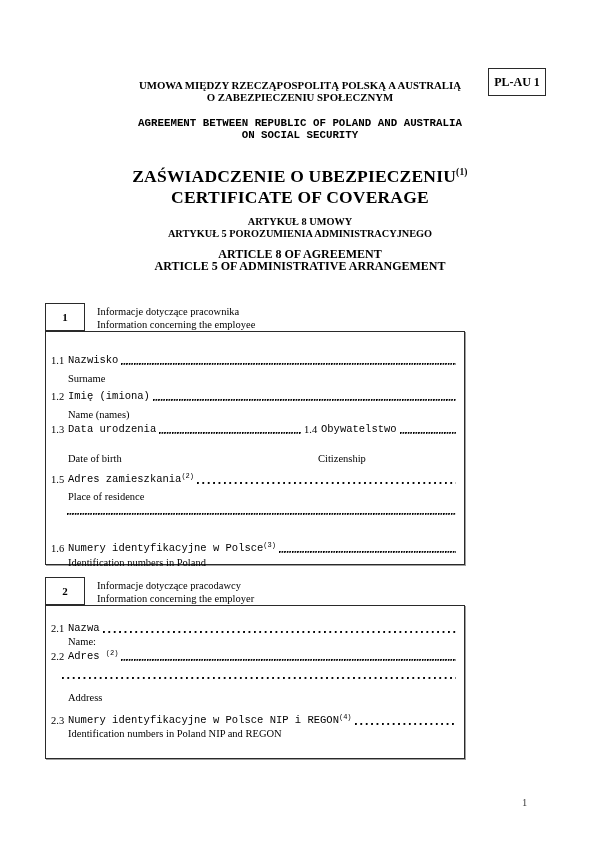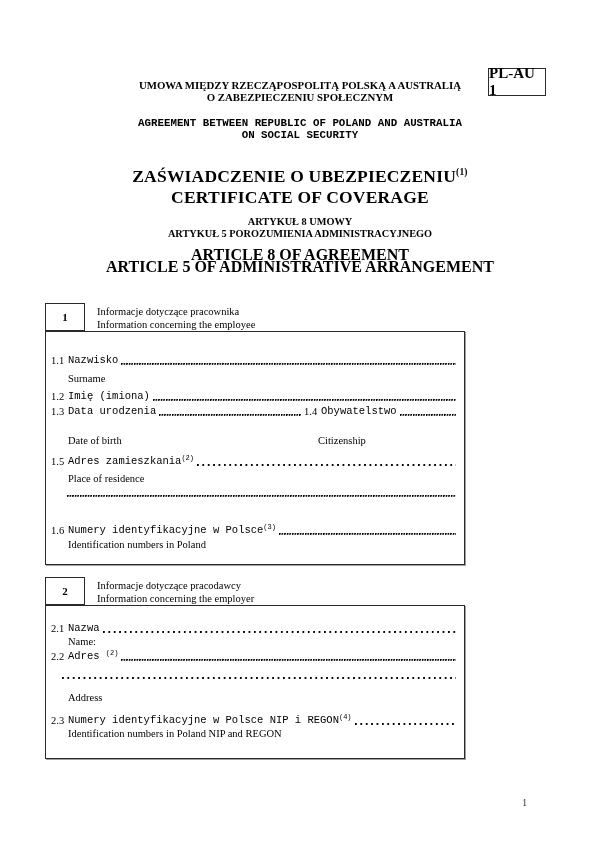--- a/index.html
+++ b/index.html
@@ -8,31 +8,31 @@
     position:relative; width:600px; height:849px; margin:0 auto;
     background:#ffffff; color:#000;
     font-family:"Liberation Serif","DejaVu Serif",serif;
     overflow:hidden;
   }
 
   
   .form-code {
     position:absolute; left:488px; top:68px; width:58px; height:28px;
     border:1px solid #2a2a2a; display:flex; align-items:center; justify-content:center;
-    font-weight:bold; font-size:15px;
+    font-weight:bold; font-size:12px;
   }
 
   .hdr-pl { position:absolute; left:0; right:0; top:79px; font-size:10.8px; line-height:12px; font-weight:bold; text-align:center; }
   .hdr-en { position:absolute; left:0; right:0; top:117px; font-size:10.8px; line-height:12px; font-weight:bold; text-align:center;font-family:Liberation Mono, monospace; }
 
   .doc-title { position:absolute; left:0; right:0; top:162px; text-align:center; font-weight:bold; font-size:17.5px; line-height:21.5px; letter-spacing:.2px; }
   .doc-title sup { font-size:9.5px; }
 
   .articles-pl { position:absolute; left:0; right:0; top:216px; text-align:center; font-weight:bold; font-size:10.3px; line-height:11.5px; }
-  .articles-en { position:absolute; left:0; right:0; top:249px; text-align:center; font-weight:bold; font-size:16px; line-height:11.5px; }
+  .articles-en { position:absolute; left:0; right:0; top:249px; text-align:center; font-weight:bold; font-size:12px; line-height:11.5px; }
 
   
   .num-box {
     position:absolute; left:45px; width:40px; height:28px;
     border:1px solid #2a2a2a; text-align:center; font-weight:bold;
     font-size:11px; line-height:27px; background:#fff;
   }
   .sec-title { position:absolute; left:97px; font-size:10.5px; line-height:13px; }
 
   .sec-body {
@@ -116,20 +116,21 @@
       <span class="flab">Nazwisko</span>
       <span class="ld"></span>
     </div>
     <div class="subrow" style="margin-top:5px;">Surname</div>
 
     <div class="row" style="margin-top:5px;">
       <span class="fno">1.2</span>
       <span class="flab">Imię (imiona)</span>
       <span class="ld"></span>
     </div>
+    <div class="subrow" style="margin-top:5px;">Name (names)</div>
 
     <div class="row" style="margin-top:2px;">
       <span class="half1">
         <span class="fno">1.3</span>
         <span class="flab">Data urodzenia</span>
         <span class="ld"></span>
       </span>
       <span class="half2">
         <span class="fno" style="margin-left:3px;">1.4</span>
         <span class="flab">Obywatelstwo</span>

